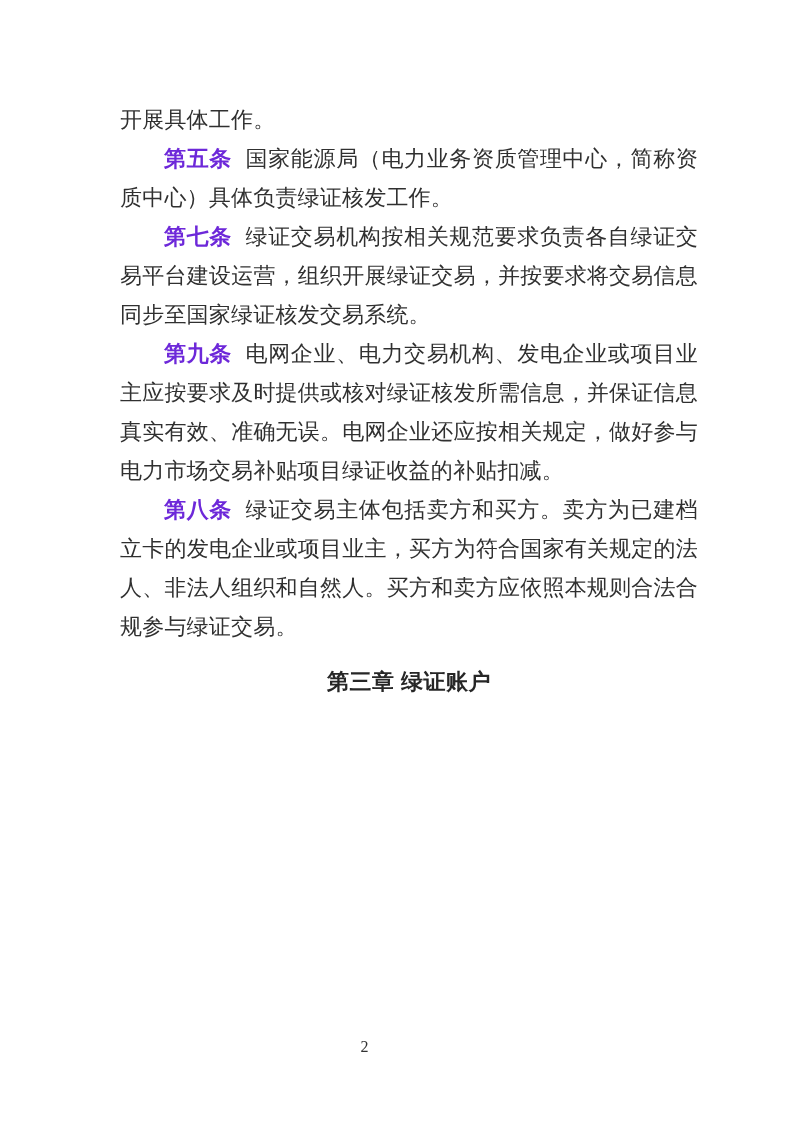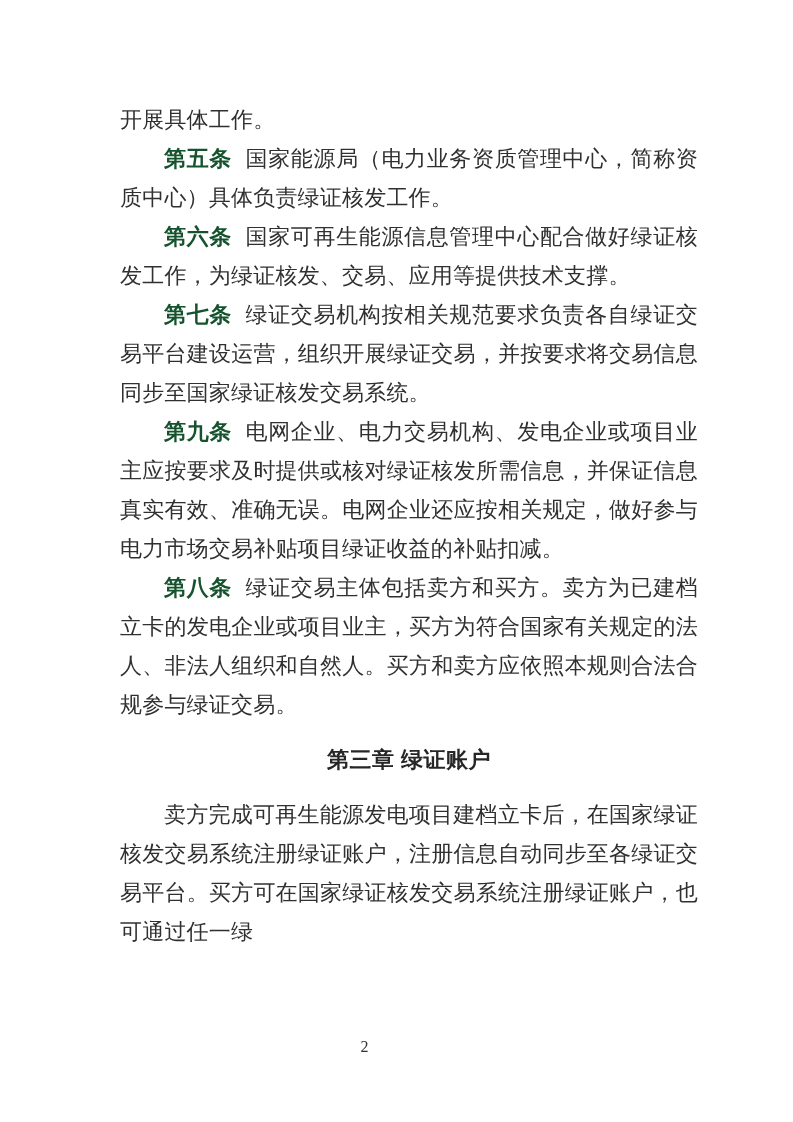--- a/index.html
+++ b/index.html
@@ -33,21 +33,21 @@
   .para {
     margin: 0;
     text-indent: 2em;
   }
   .para.flush {
     text-indent: 0;
   }
   .article-lead {
     font-weight: 700;
     font-family: "Liberation Sans", "DejaVu Sans", sans-serif;
-    color: #14532d;
+    color: #6d28d9;
     margin-right: 0.62em;
   }
   .chapter-heading {
     margin: 16px;
     text-indent: 0;
     font-size: 22px;
     line-height: 39px;
     font-weight: 700;
     font-family: "Liberation Sans", "DejaVu Sans", sans-serif;
     text-align: center;
@@ -68,29 +68,27 @@
 </head>
 <body>
 
 <div class="page">
   <div class="content">
 
     <p class="para flush"><span>开展具体工作。</span></p>
 
     <p class="para"><span class="article-lead">第五条</span><span>国家能源局（电力业务资质管理中心，简称资质中心）具体负责绿证核发工作。</span></p>
 
-    <p class="para"><span class="article-lead">第六条</span><span>国家可再生能源信息管理中心配合做好绿证核发工作，为绿证核发、交易、应用等提供技术支撑。</span></p>
 
     <p class="para"><span class="article-lead">第七条</span><span>绿证交易机构按相关规范要求负责各自绿证交易平台建设运营，组织开展绿证交易，并按要求将交易信息同步至国家绿证核发交易系统。</span></p>
 
     <p class="para"><span class="article-lead">第九条</span><span>电网企业、电力交易机构、发电企业或项目业主应按要求及时提供或核对绿证核发所需信息，并保证信息真实有效、准确无误。电网企业还应按相关规定，做好参与电力市场交易补贴项目绿证收益的补贴扣减。</span></p>
 
     <p class="para"><span class="article-lead">第八条</span><span>绿证交易主体包括卖方和买方。卖方为已建档立卡的发电企业或项目业主，买方为符合国家有关规定的法人、非法人组织和自然人。买方和卖方应依照本规则合法合规参与绿证交易。</span></p>
 
     <h2 class="chapter-heading">第三章 绿证账户</h2>
 
 
-    <p class="para"><span>卖方完成可再生能源发电项目建档立卡后，在国家绿证核发交易系统注册绿证账户，注册信息自动同步至各绿证交易平台。买方可在国家绿证核发交易系统注册绿证账户，也可通过任一绿</span></p>
 
   </div>
 
   <div class="page-number">2</div>
 </div>
 
 </body></html>

